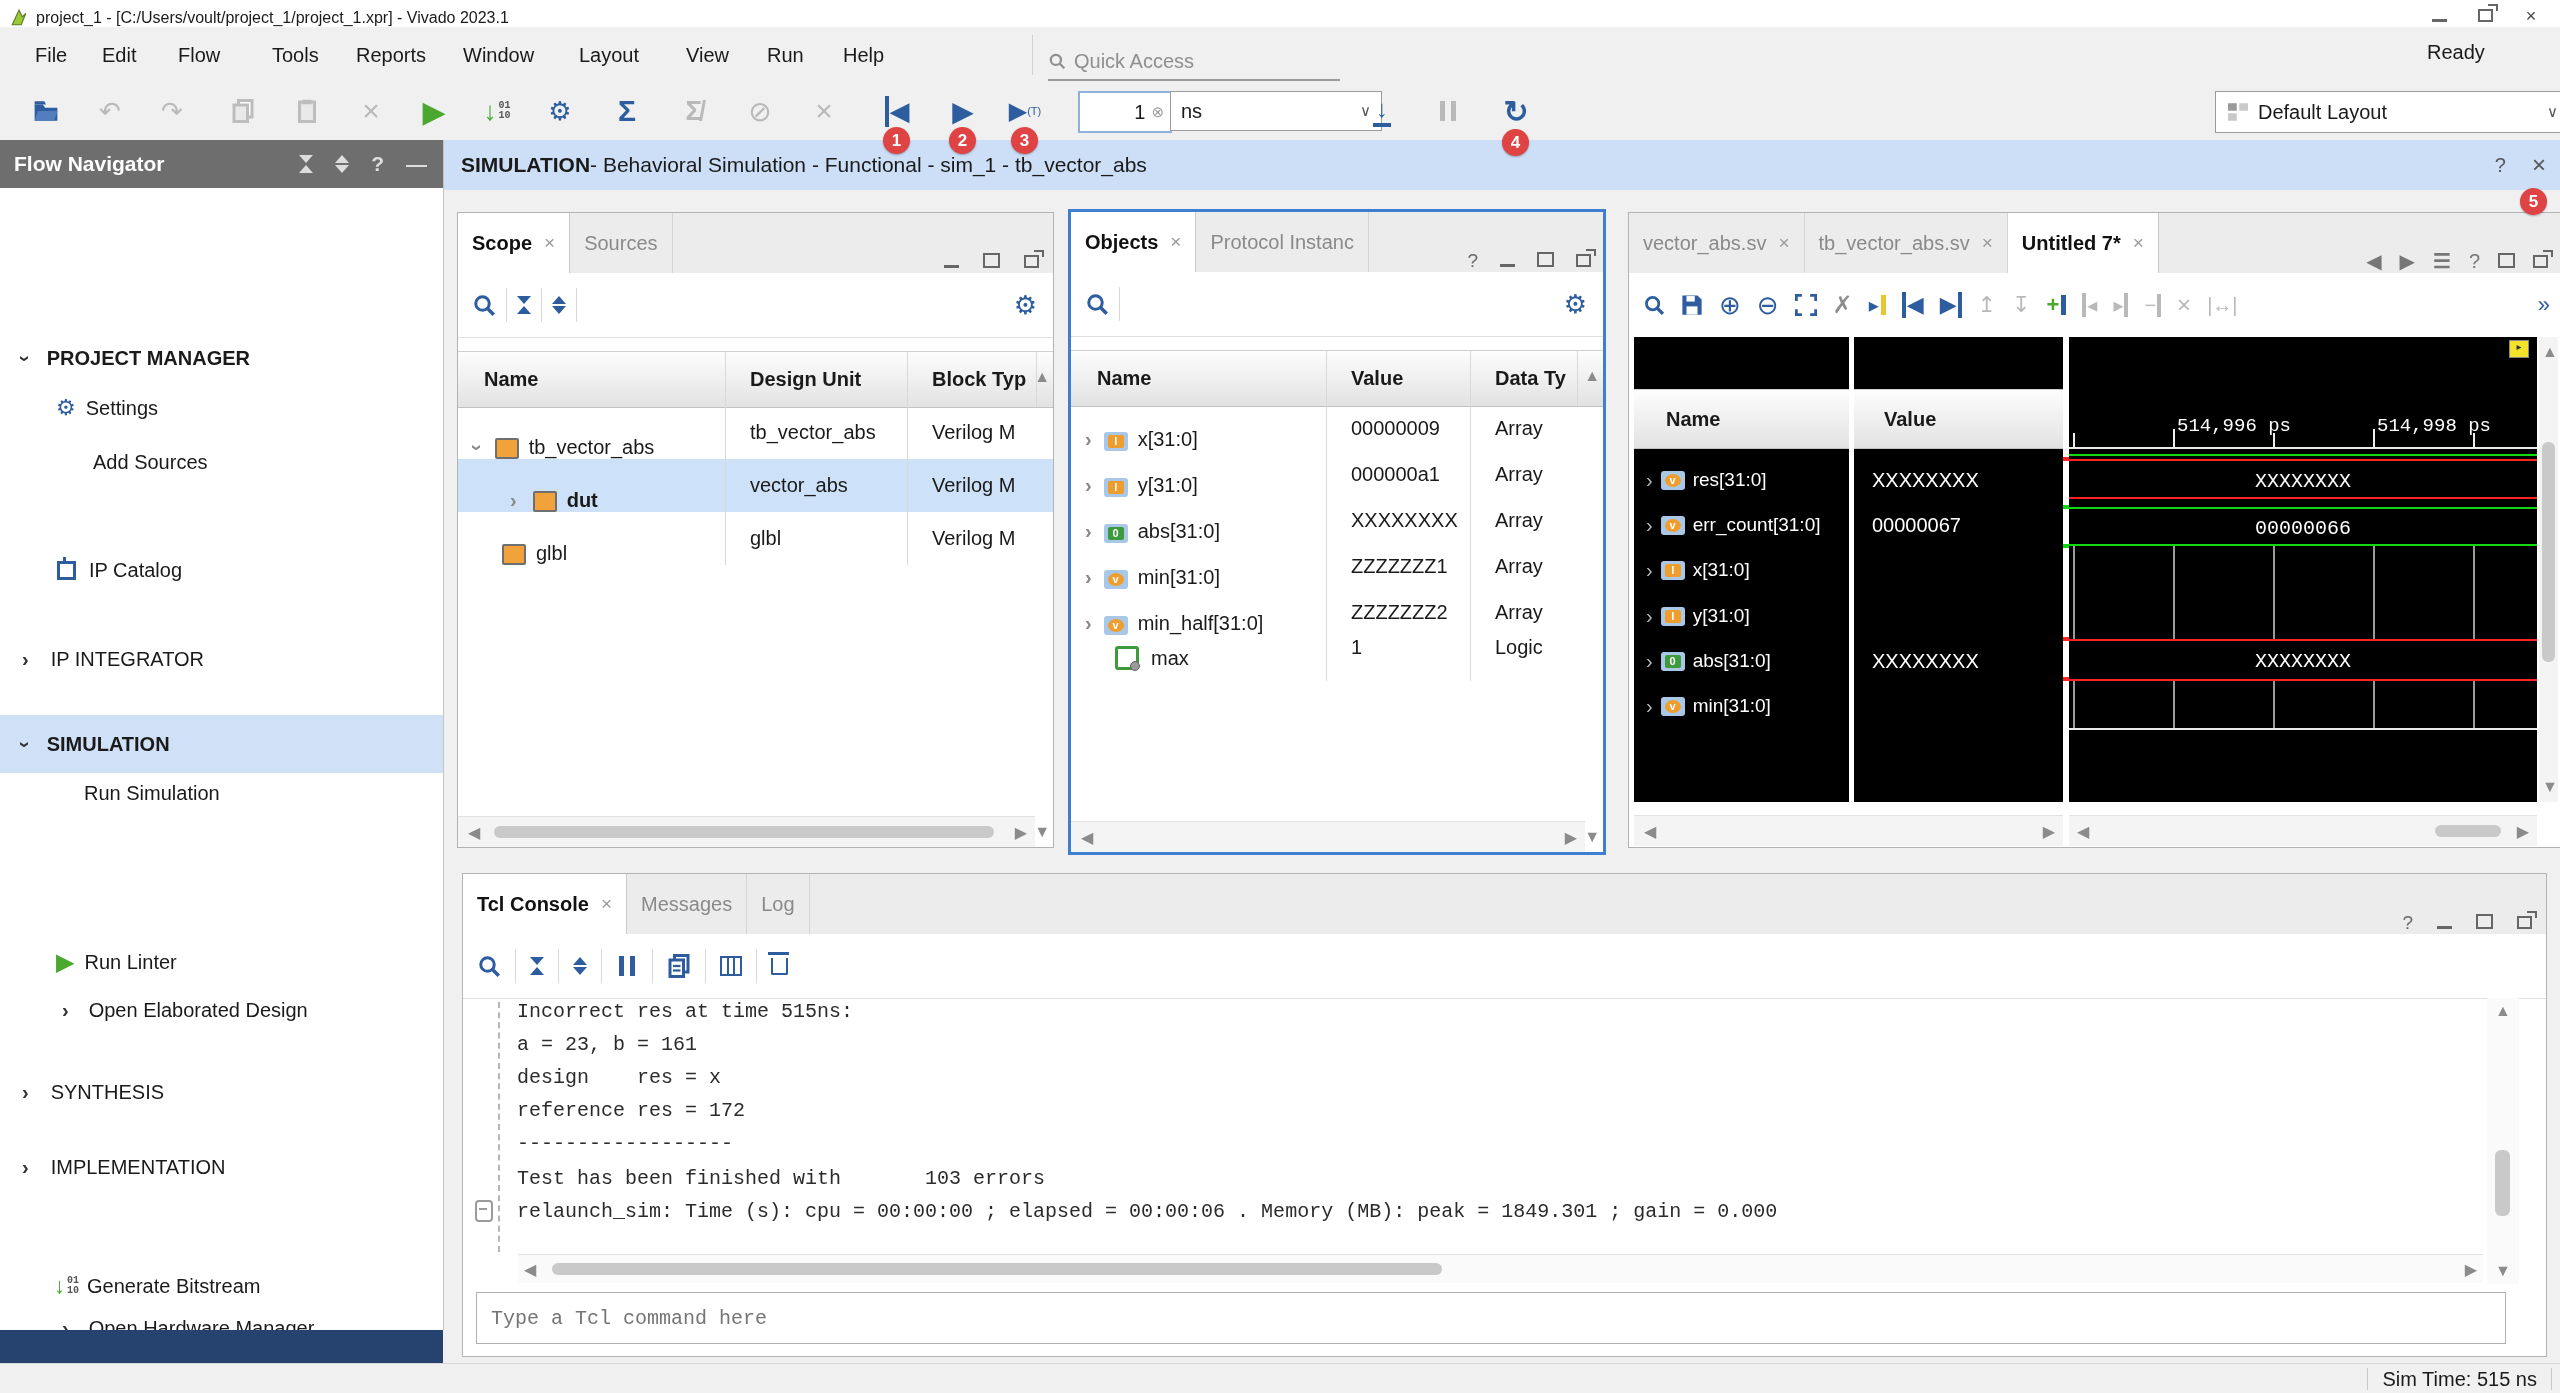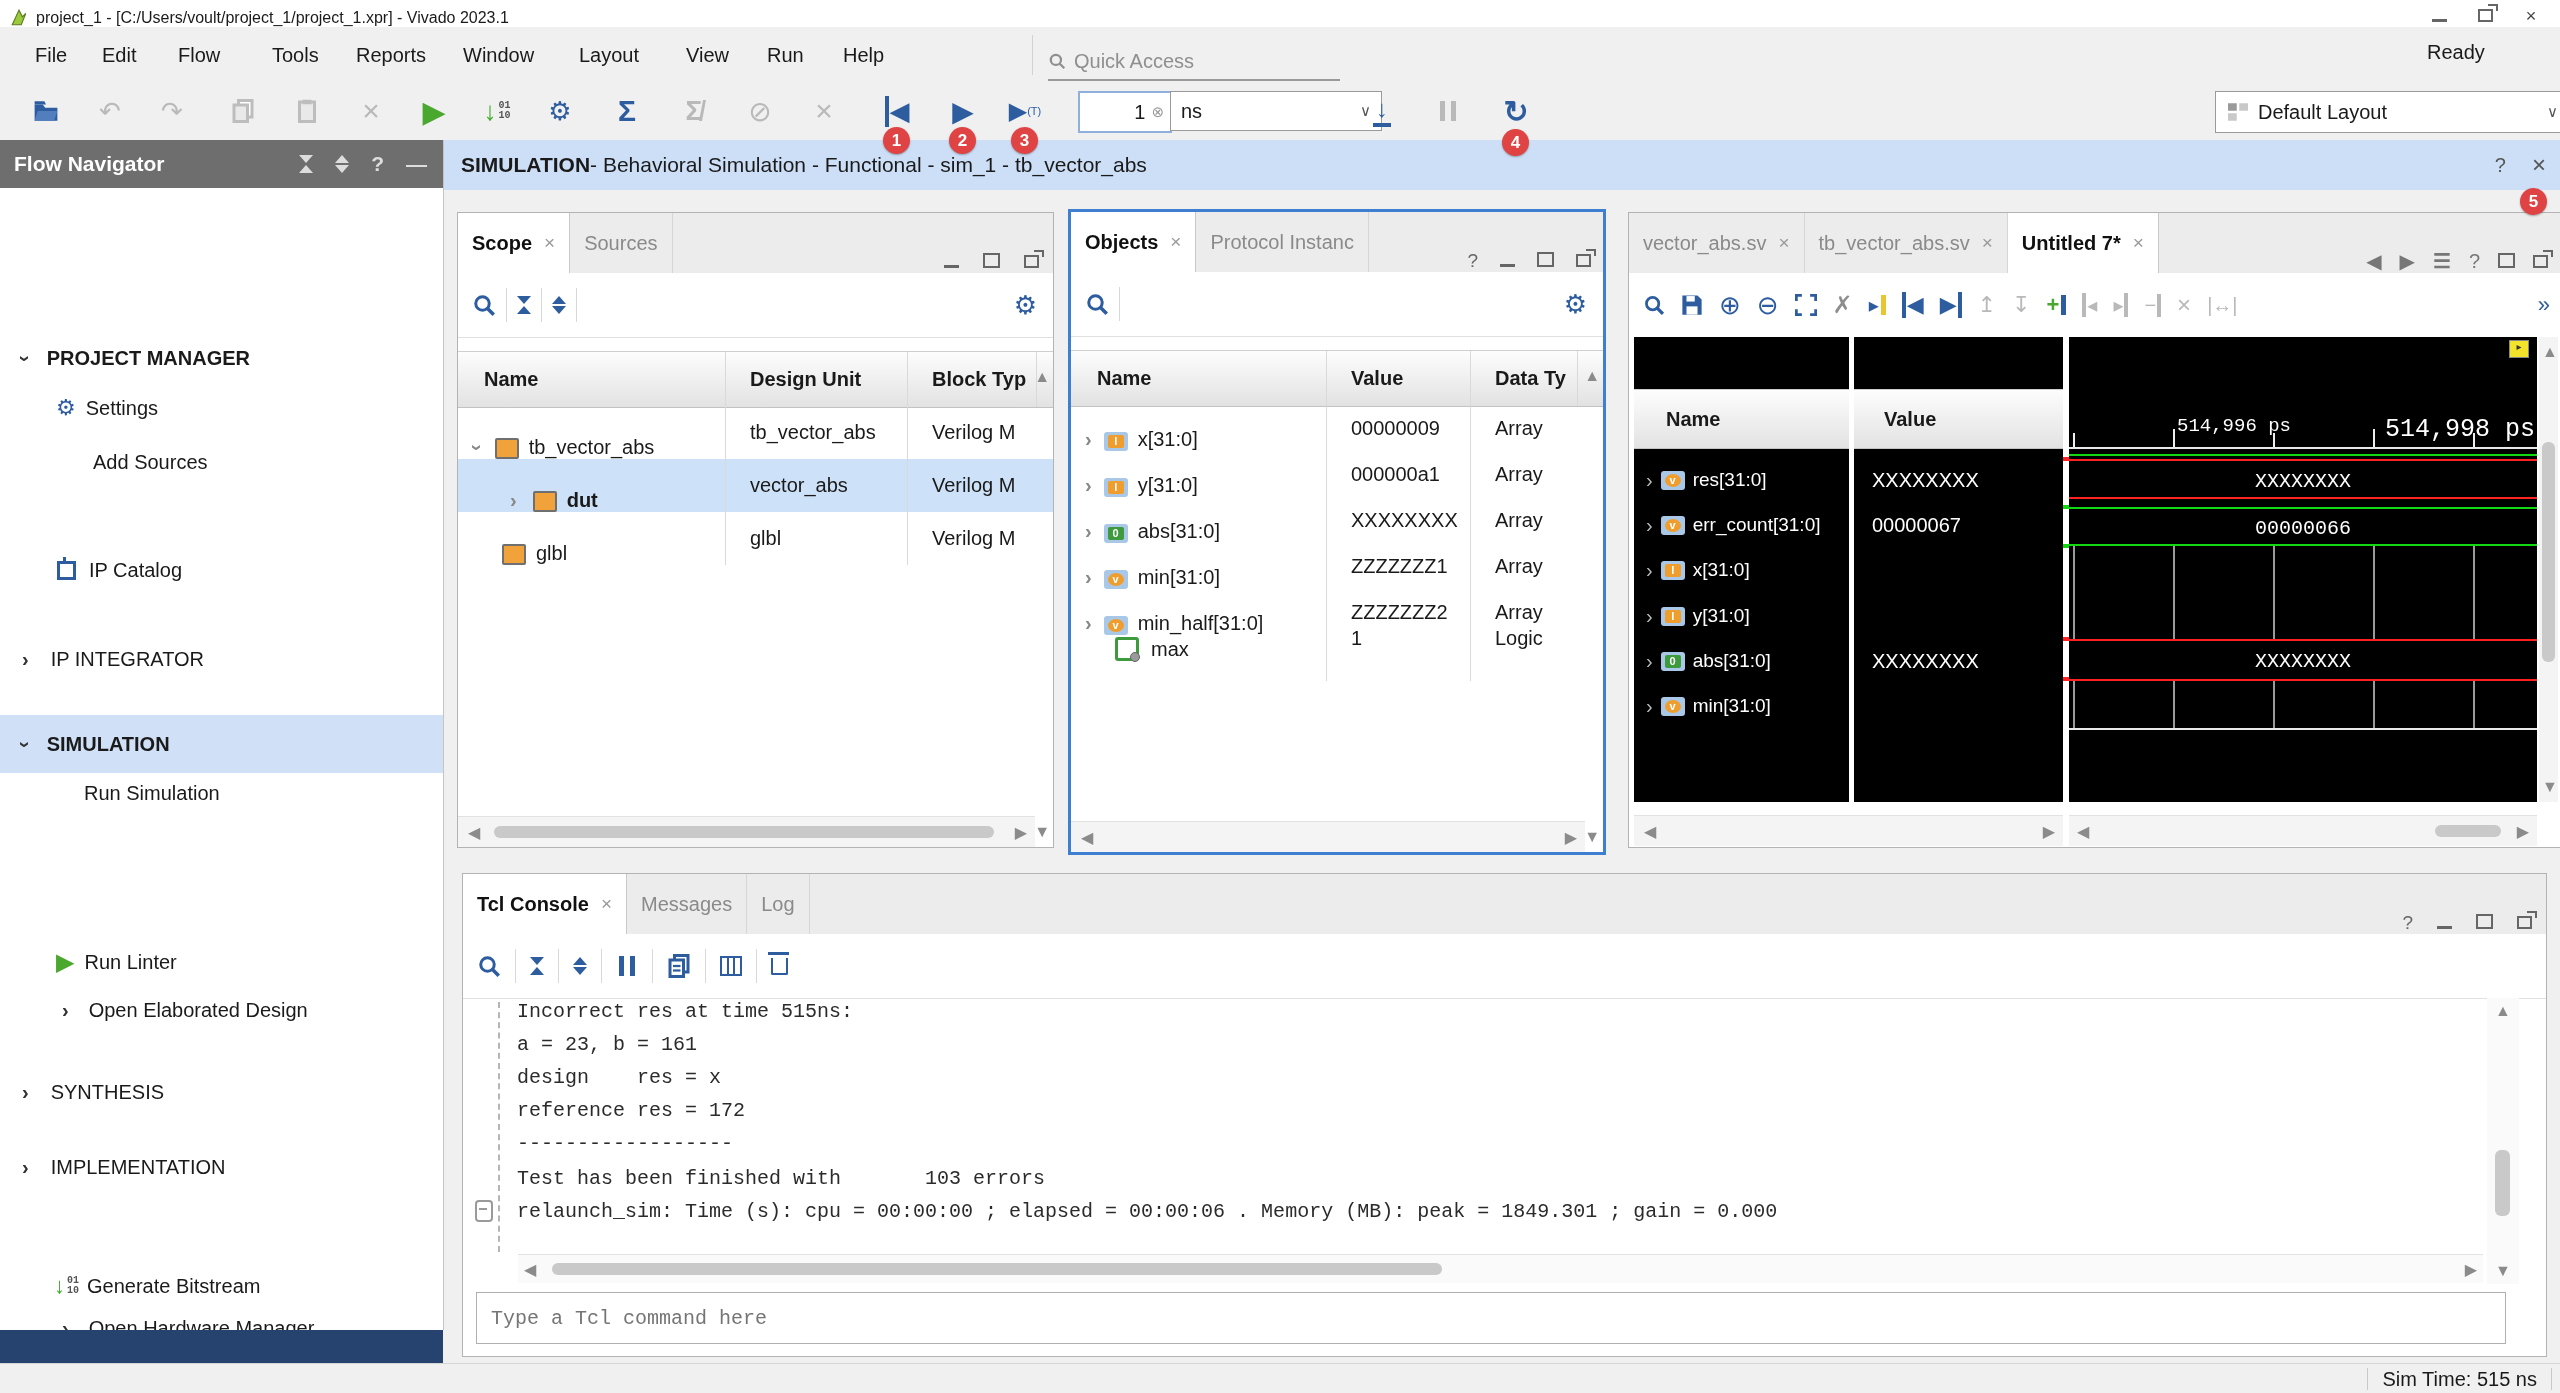--- a/index.html
+++ b/index.html
@@ -460,21 +460,21 @@
     </div>
     <div class="abs trow flex" style="top:377px;height:46px">
       <span class="chev" style="margin-left:14px;color:#888">›</span>
       <span class="port wire" style="margin-left:12px">
           <i>v</i>
         </span>
       <span style="margin-left:10px">min_half[31:0]</span>
       <span class="cell" style="left:268px">ZZZZZZZ2</span>
       <span class="cell" style="left:412px">Array</span>
     </div>
-    <div class="abs trow flex" style="top:403px;height:46px">
+    <div class="abs trow flex" style="top:412px;height:46px">
       <span class="logic" style="margin-left:44px"></span>
       <span style="margin-left:12px">max</span>
       <span class="cell" style="left:268px">1</span>
       <span class="cell" style="left:412px">Logic</span>
     </div>
     <span class="colsep" style="left:255px;top:193px;height:276px"></span>
     <span class="colsep" style="left:399px;top:193px;height:276px"></span>
     <div class="hscroll" style="left:0;right:18px;bottom:0;height:30px">
       <span class="scroll-ar" style="margin-left:10px">◀</span>
       <span style="flex:1"></span>
@@ -620,21 +620,21 @@
         <span class="scroll-ar" style="margin-left:10px">◀</span>
           <span style="flex:1"></span>
           <span class="scroll-ar" style="margin-right:8px">▶</span>
       </div>
 
       <div class="wave-black" style="left:440px;top:0;width:468px;height:465px">
 
         <span class="abs" style="right:8px;top:3px;width:18px;height:16px;background:#f4e32b;border:1px solid #888;font-size:10px;color:#333;text-align:center">▸</span>
 
         <span class="wtext" style="left:108px;top:78px;font-size:19px"><span>514,996 ps</span></span>
-        <span class="wtext" style="left:316px;top:78px;font-size:25px"><span>514,998 ps</span></span>
+        <span class="wtext" style="left:308px;top:78px;font-size:19px"><span>514,998 ps</span></span>
         <div class="wl wline-w" style="left:0;top:110px;width:100%"></div>
         <span class="abs" style="left:4px;top:96px;width:2px;height:14px;background:#eee"></span>
         <span class="abs" style="left:104px;top:92px;width:2px;height:18px;background:#eee"></span>
         <span class="abs" style="left:204px;top:96px;width:2px;height:14px;background:#eee"></span>
         <span class="abs" style="left:304px;top:92px;width:2px;height:18px;background:#eee"></span>
         <span class="abs" style="left:404px;top:96px;width:2px;height:14px;background:#eee"></span>
 
         <div class="wl wline-g" style="left:0;top:117px;width:100%"></div>
         <div class="wl wline-r" style="left:0;top:122px;width:100%"></div>
         <span class="wtext" style="left:0;top:133px;width:100%;text-align:center">XXXXXXXX</span>

